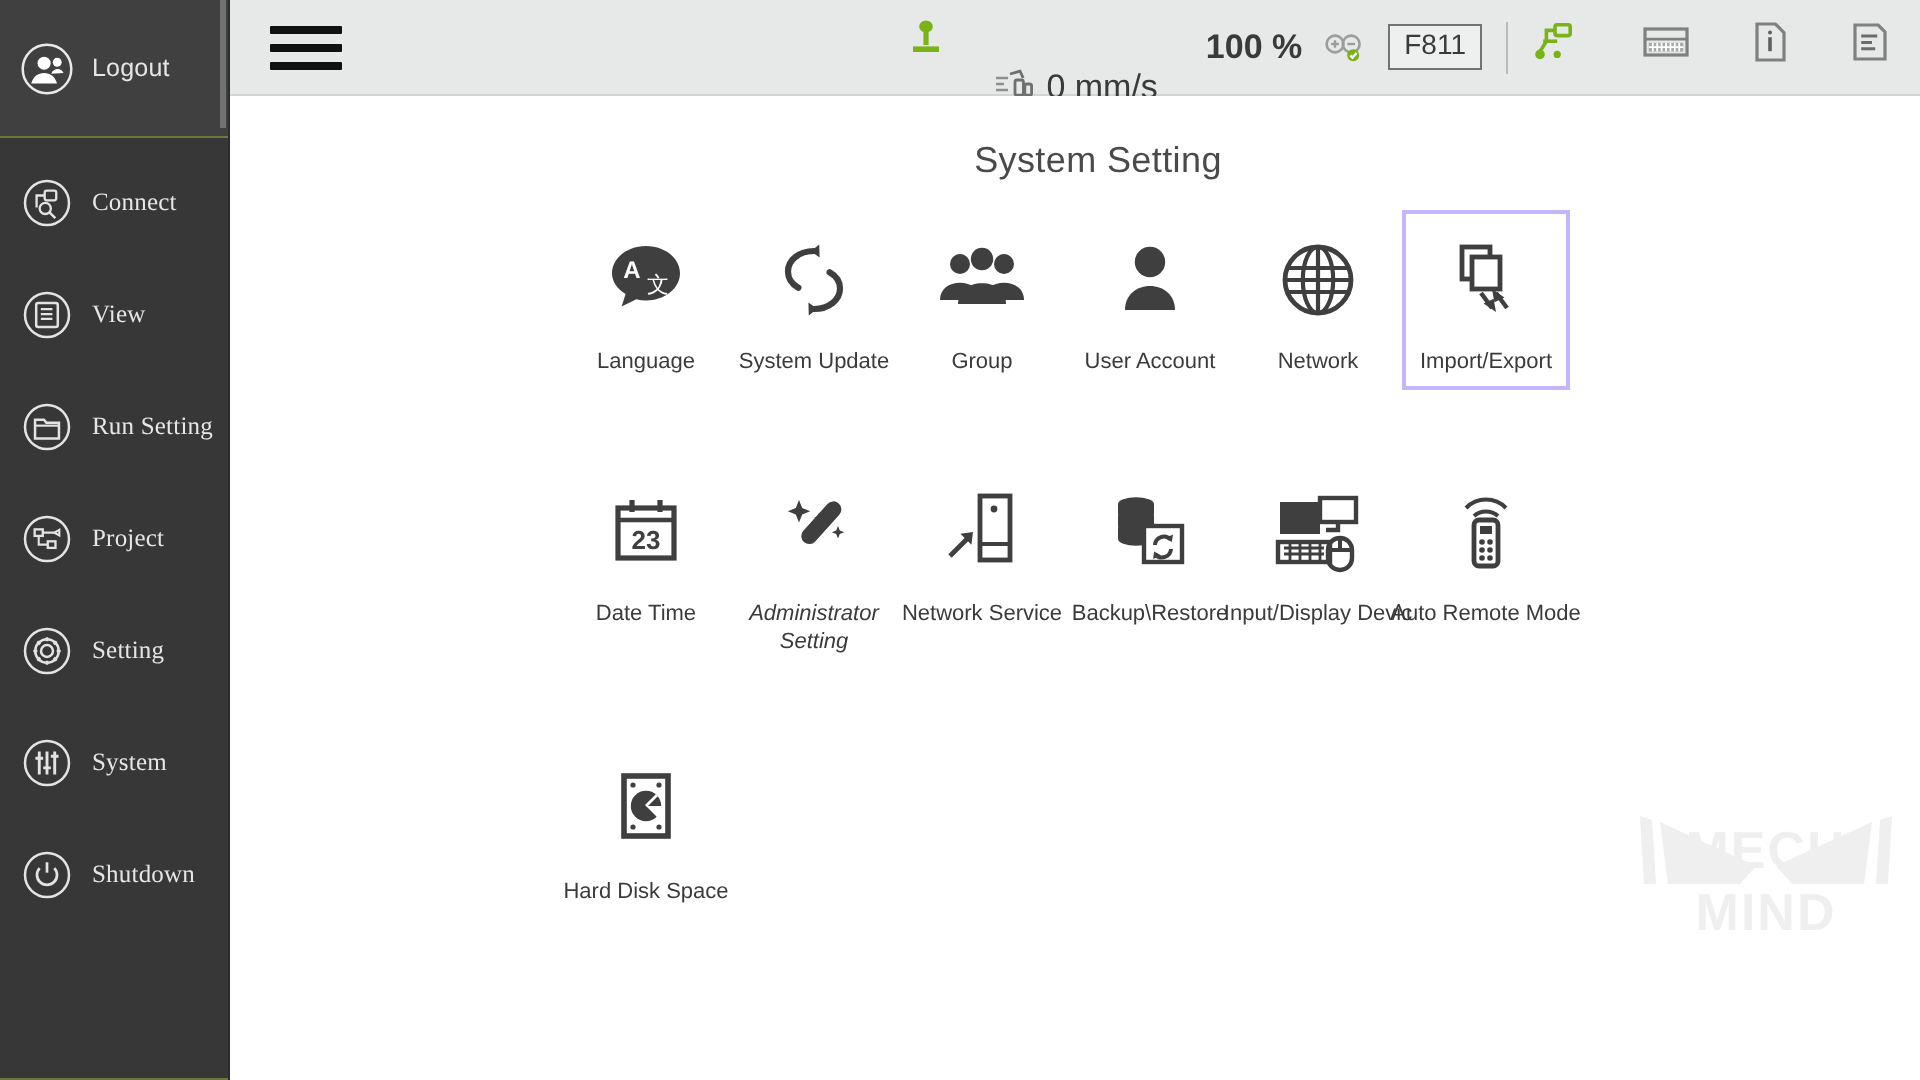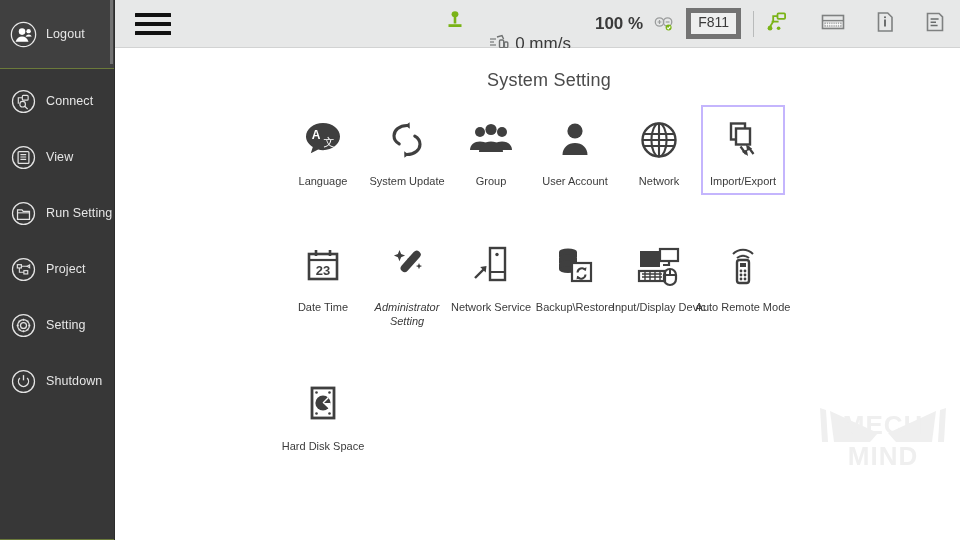--- a/index.html
+++ b/index.html
@@ -27,20 +27,21 @@
     padding-left: 9px;
   }
   .sb-divider { height: 1px; background: #6b7a3a; width: 100%; }
   .sb-main { flex: 1 1 auto; padding-top: 4px; }
   .sb-bottom { height: 72px; display: flex; align-items: center; padding-left: 9px; }
   .sb-item {
     height: 56px;
     display: flex; align-items: center;
     padding-left: 9px;
     cursor: pointer;
+    font-family: Liberation Serif, serif;
   }
   .sb-icon {
     width: 28px; height: 28px;
     flex: 0 0 28px;
     display: flex; align-items: center; justify-content: center;
   }
   .sb-label {
     color: #e6e6e6;
     font-size: 12.5px;
     margin-left: 9px;
@@ -66,21 +67,21 @@
     position: relative;
   }
   .hamburger { width: 36px; cursor:pointer; display:flex; flex-direction:column; gap:5px; }
   .hamburger span { display:block; height:4px; background:#111; border-radius:0.5px; }
   .tb-spacer { flex: 1 1 auto; }
   .tb-group { display:flex; align-items:center;margin-top:40px; }
   .tb-btn { display:flex; align-items:center; justify-content:center; cursor:pointer; }
   .tb-txt { font-size:17px; color:#3a3a3a; white-space:nowrap; }
   .tb-sep { width:1px; height:26px; background:#b9bbbb; margin:0 12px; }
   .fbox {
-    border:5px solid #737373; background:#eeefef;
+    border:1px solid #737373; background:#eeefef;
     font-size:14px; color:#3a3a3a;
     padding:2px 7px 3px; line-height:1.1;
     cursor:pointer;
   }
 
   
   .content { flex:1 1 auto; background:#ffffff; position:relative; overflow:hidden; }
   .page-title {
     text-align:center; font-size:18px; color:#4a4a4a;
     padding-top:22px; letter-spacing:.2px;padding-left:23px;
@@ -201,20 +202,34 @@
             <circle cx="14" cy="14" r="3.1" fill="none" stroke="#e3e3e3" stroke-width="1.3"></circle>
             <g stroke="#e3e3e3" stroke-width="1.3" fill="none">
               <path d="M14 6.9v2.1M14 19v2.1M21.1 14H19M9 14H6.9M19 9l-1.5 1.5M10.5 17.5L9 19M19 19l-1.5-1.5M10.5 10.5L9 9"></path>
             </g>
             <circle cx="14" cy="14" r="6.1" fill="none" stroke="#e3e3e3" stroke-width="1.3"></circle>
           </svg>
         </span>
         <span class="sb-label">Setting</span>
       </div>
 
+      <div class="sb-item">
+        <span class="sb-icon">
+          <svg width="27" height="27" viewBox="0 0 28 28">
+            <circle cx="14" cy="14" r="11.4" fill="none" stroke="#e3e3e3" stroke-width="1.3"></circle>
+            <g stroke="#e3e3e3" stroke-width="1.5" fill="none">
+              <path d="M10 8v12M14 8v12M18 8v12"></path>
+            </g>
+            <g stroke="#e3e3e3" stroke-width="1.5">
+              <path d="M8 11.5h4M12 16.5h4M16 10.5h4"></path>
+            </g>
+          </svg>
+        </span>
+        <span class="sb-label">System</span>
+      </div>
 
       <div class="sb-item">
         <span class="sb-icon">
           <svg width="27" height="27" viewBox="0 0 28 28">
             <circle cx="14" cy="14" r="11.4" fill="none" stroke="#e3e3e3" stroke-width="1.3"></circle>
             <path d="M10.2 10.4a5.2 5.2 0 1 0 7.6 0" fill="none" stroke="#e3e3e3" stroke-width="1.4"></path>
             <path d="M14 7.4v5.4" stroke="#e3e3e3" stroke-width="1.4"></path>
           </svg>
         </span>
         <span class="sb-label">Shutdown</span>

